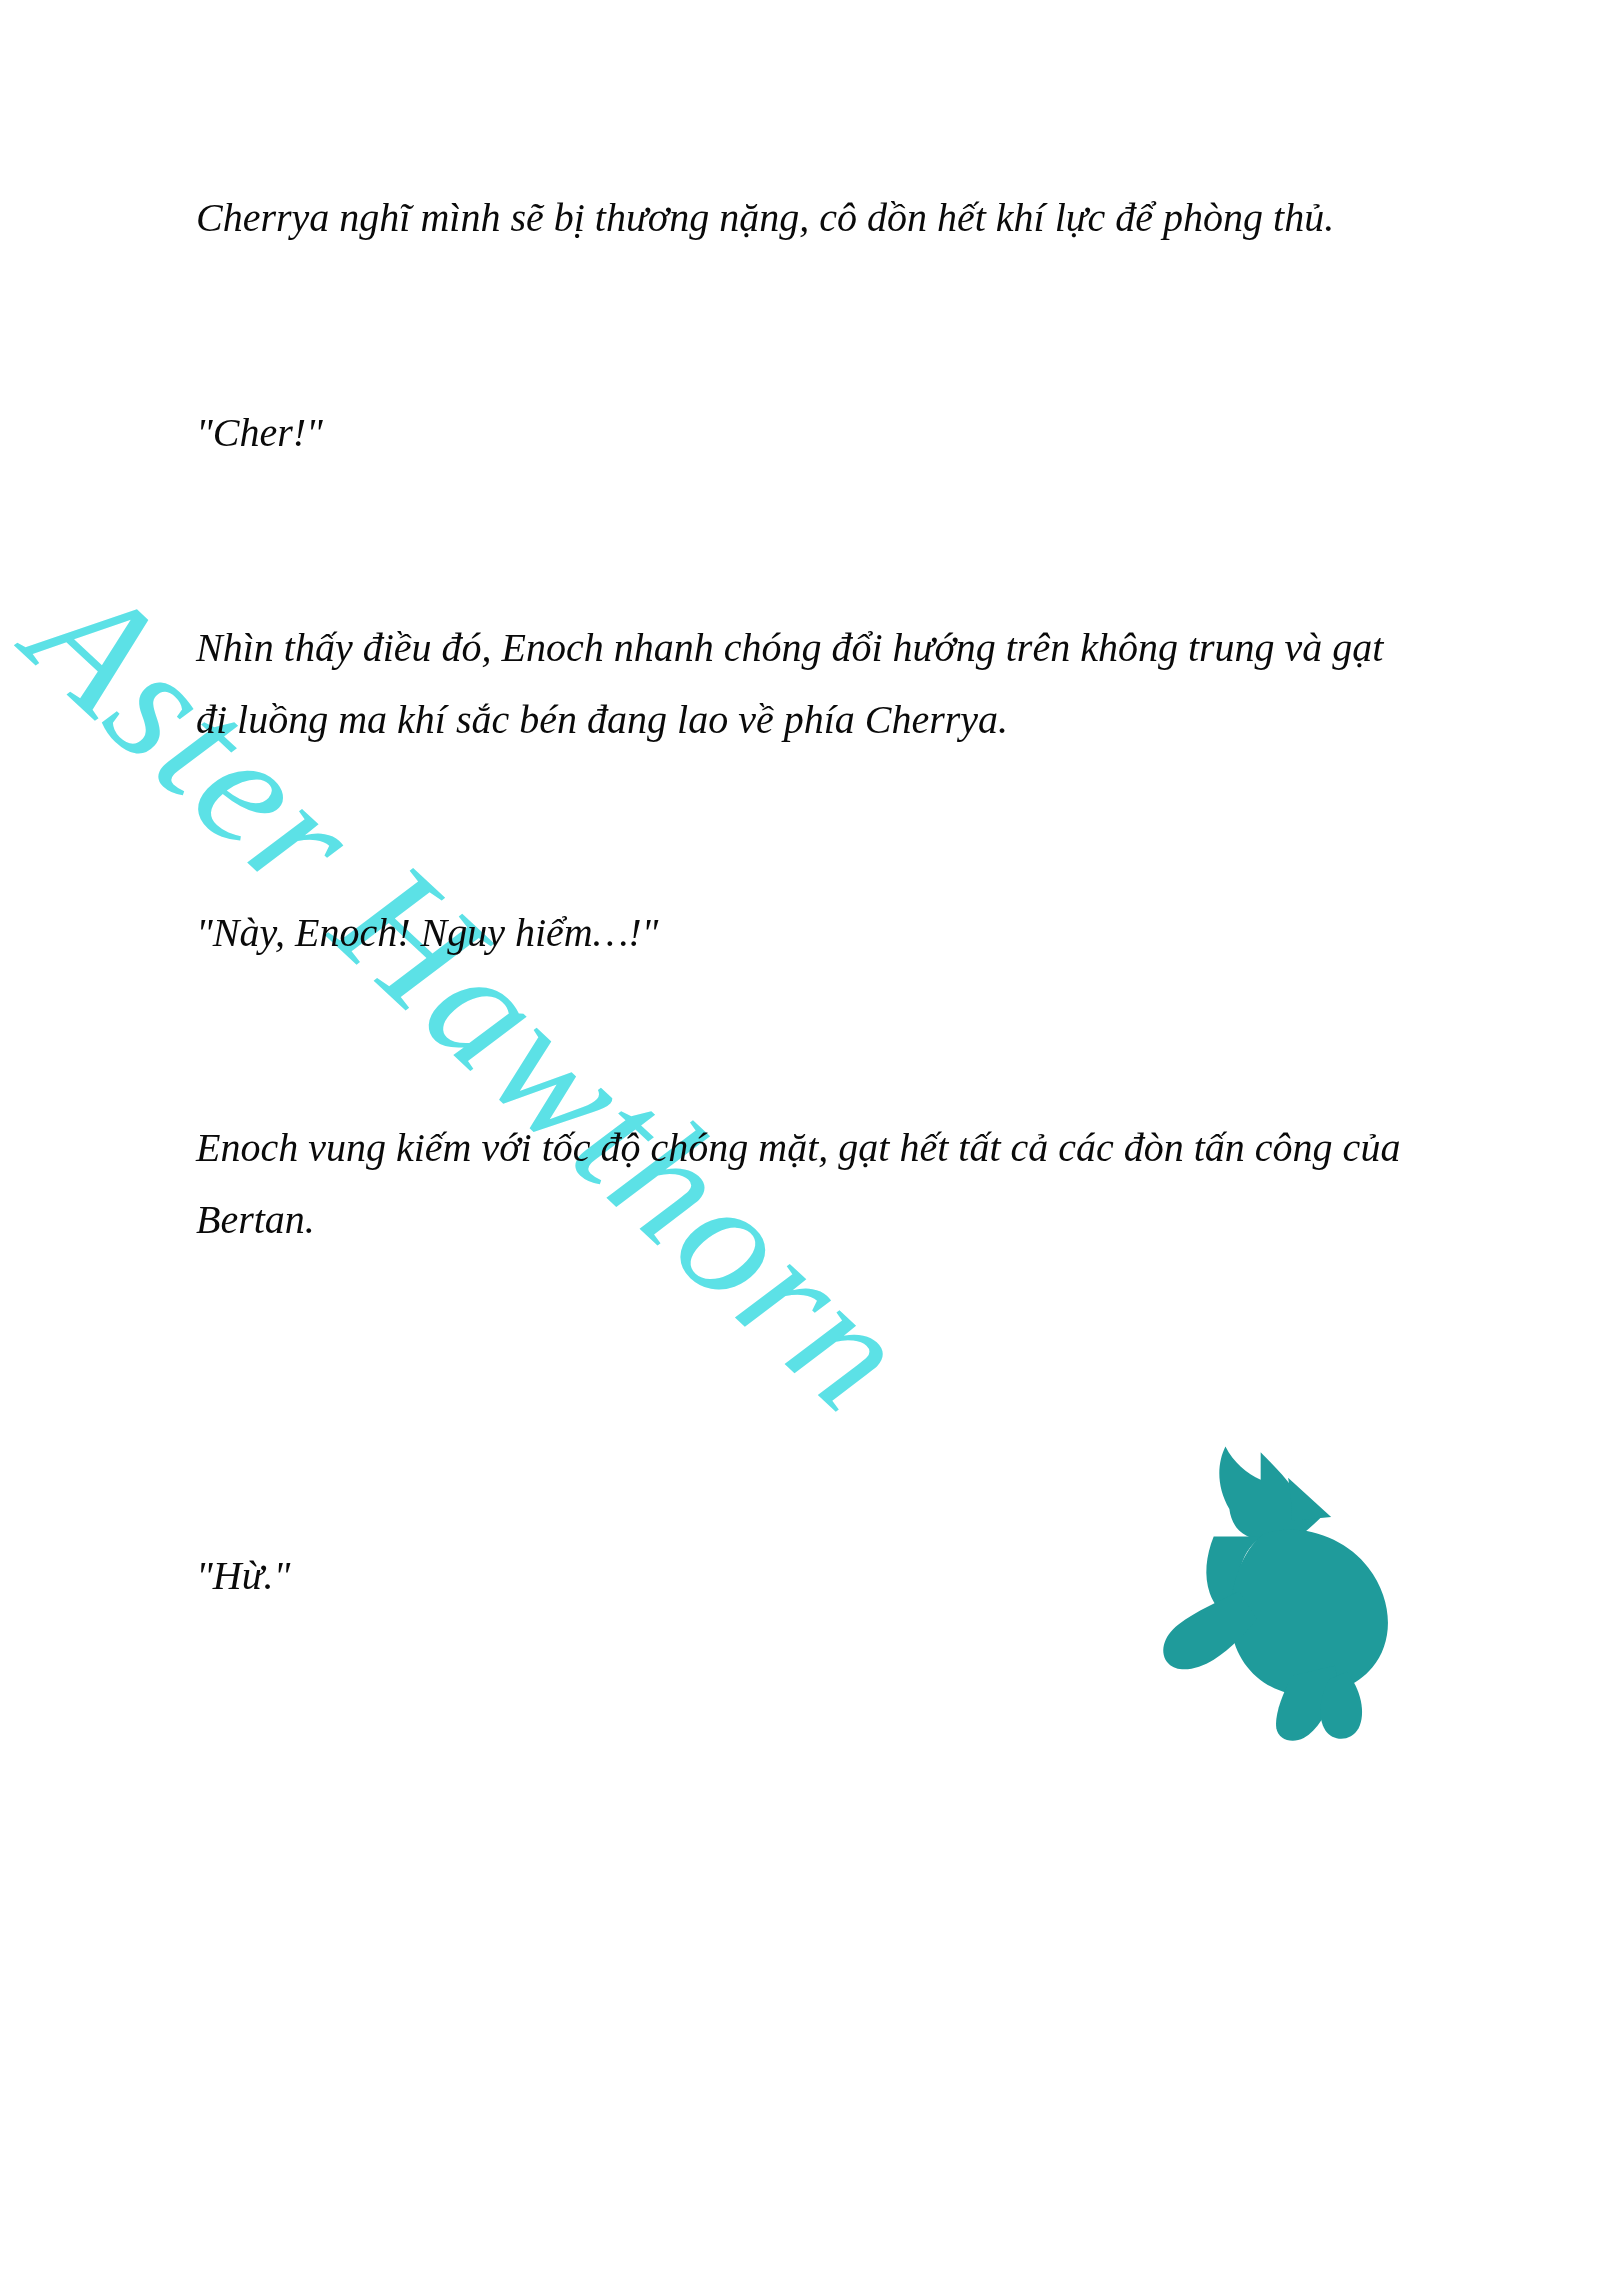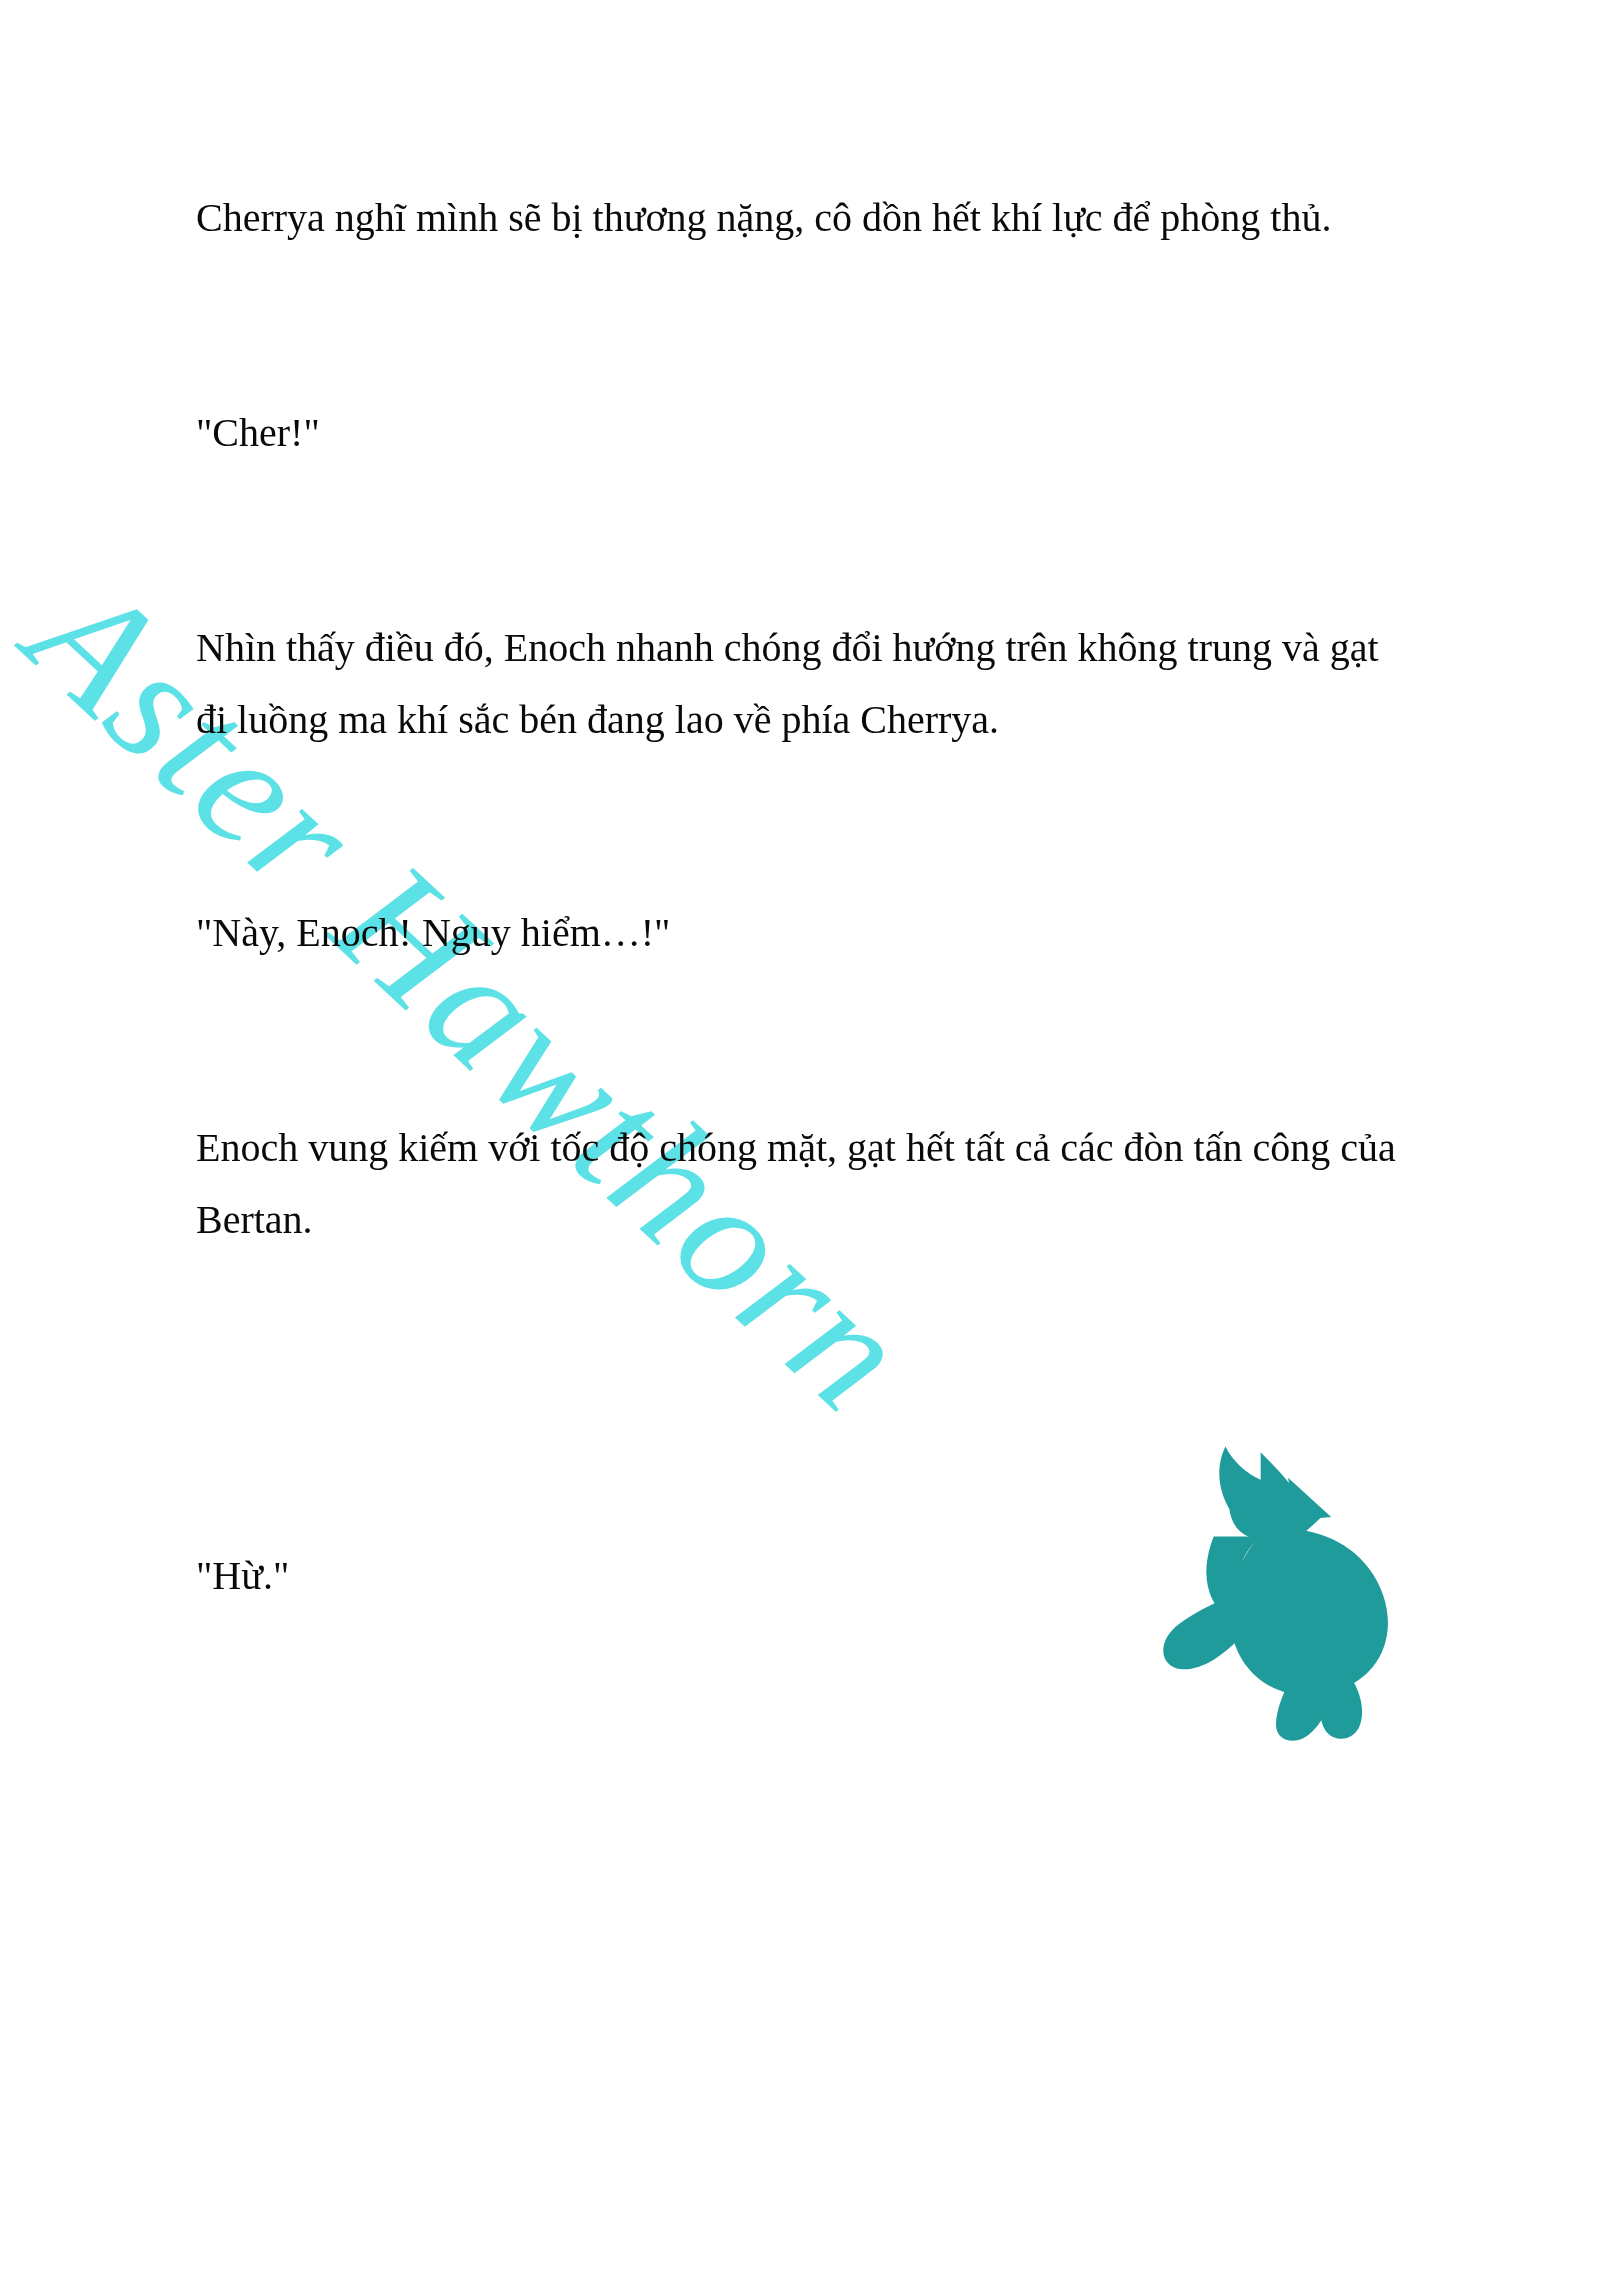--- a/index.html
+++ b/index.html
@@ -67,20 +67,21 @@
   }
 
   .para {
     font-size: 40px;
     line-height: 72px;
     color: #0a0a0a;
     margin: 0;
     text-align: left;
     white-space: pre-wrap;
     position: relative;
+    font-style: italic;
   }
   .gap-lg { height: 143px; }
   .gap-md { height: 141px; }
 
   .para.w-narrow  { width: 1206px; }
   .para.w-medium  { width: 1215px; }
 </style>
 </head>
 <body>
 

